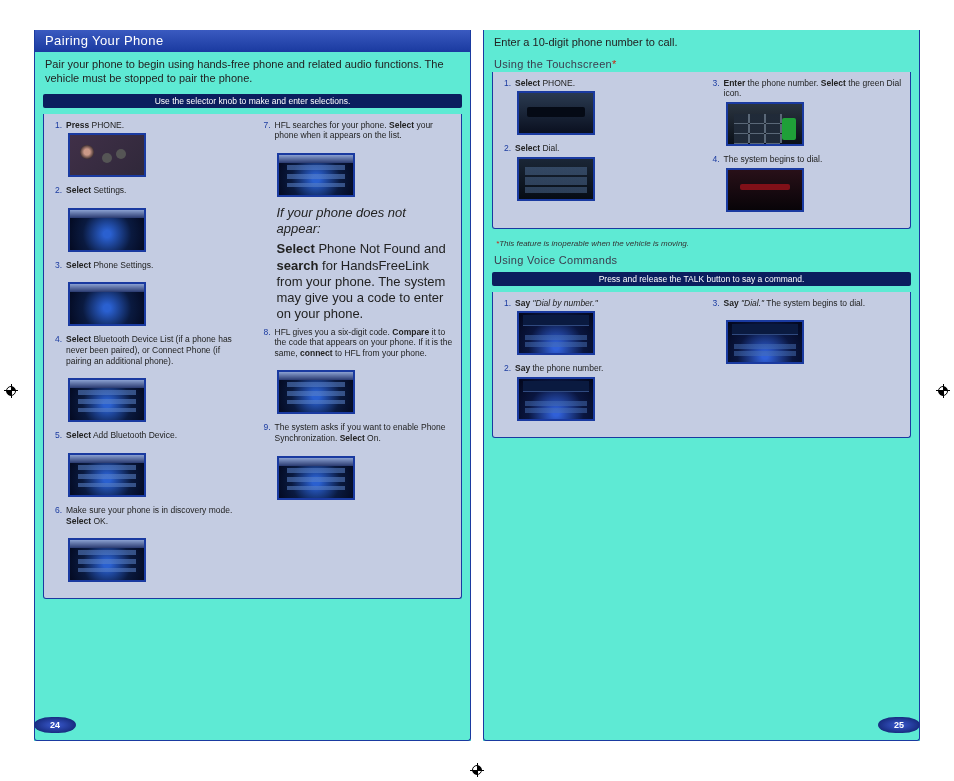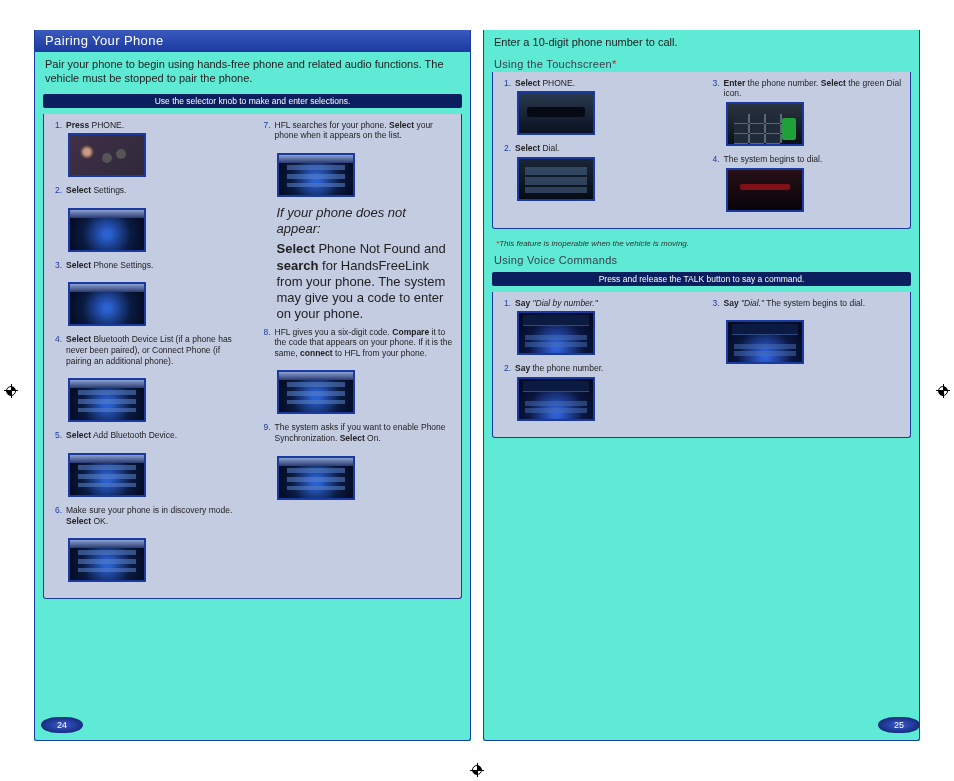--- a/index.html
+++ b/index.html
@@ -148,24 +148,23 @@
   }
   .thumb.withts { margin-top:12px; }
   .note { font-style: italic; font-size: 13px; line-height:1.25; margin: 2px 0 4px 16px; }
   .footnote { font-size: 8px; font-style: italic; padding: 4px 12px 2px 12px; color:#333;}
   .footnote .red { color:#c21; }
   .pg-badge {
     position: absolute;
     bottom: 8px;
     width: 42px; height: 16px;
     background: radial-gradient(ellipse at center, #3a5ad0, #0a1a60);
-    color:#fff; font-size:9px; font-weight:400;
+    color:#fff; font-size:9px; font-weight:700;
     display:flex; align-items:center; justify-content:center;
     border-radius: 50% / 60%;
-    margin-left: 7px;
   }
   .pg-left { left: 0; }
   .pg-right { right: 0; text-align: center; }
   .crosshair {
     position:absolute; width:14px; height:14px;
     display:flex; align-items:center; justify-content:center;
   }
   .crosshair::before, .crosshair::after{
     content:""; position:absolute; background:#000;
   }

